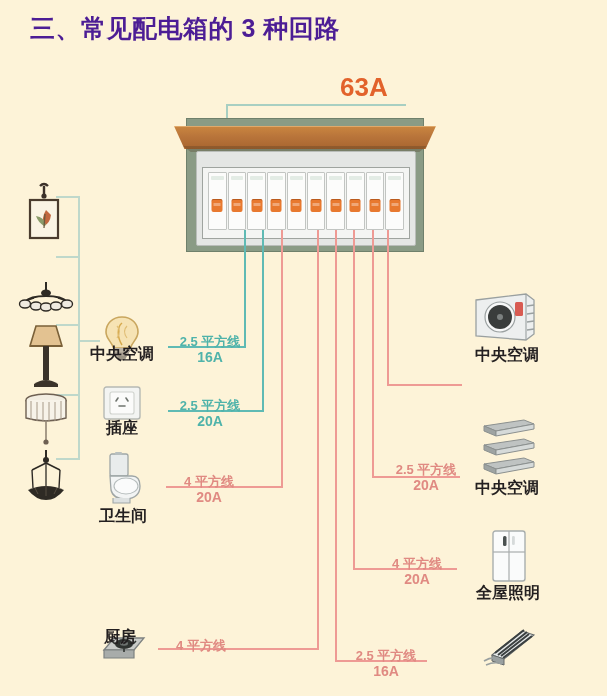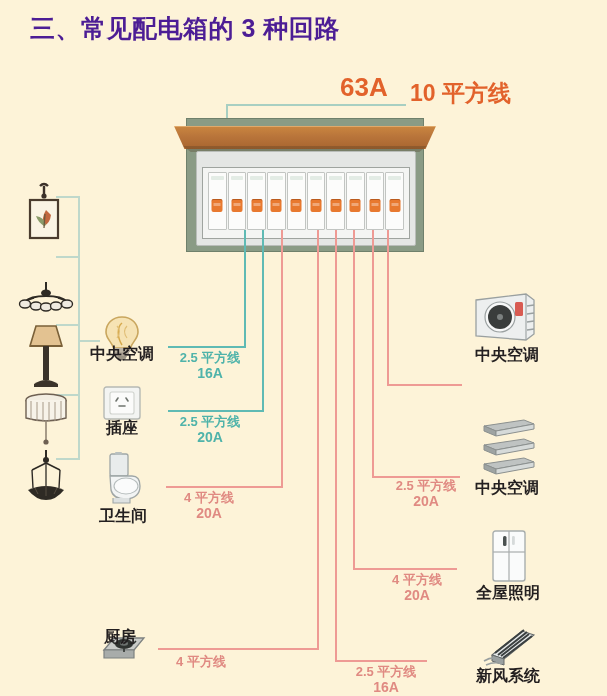--- a/index.html
+++ b/index.html
@@ -76,21 +76,21 @@
   }
 
   
   .v{position:absolute;width:2px;}
   .h{position:absolute;height:2px;}
   .teal{background:#5FBAB4;}
   .teal-l{background:#A8CFC2;}
   .pink{background:#EE9A94;}
 
   
-  .wt{white-space:nowrap;text-align:center;margin-top:16px;}
+  .wt{white-space:nowrap;text-align:center;}
   .wt .wl{font-size:13px;font-weight:bold;display:block;line-height:15px;}
   .wt .amp{font-size:14px;font-weight:bold;display:block;line-height:16px;}
   .t-teal .wl,.t-teal .amp{color:#4FB3AA;}
   .t-pink .wl,.t-pink .amp{color:#E08A82;}
 
   
   .lbl{
     font-size:16px;font-weight:bold;color:#231f20;
     white-space:nowrap;line-height:19px;text-align:center;
   }
@@ -104,21 +104,20 @@
   svg{display:block;overflow:visible;}
 </style>
 </head>
 <body>
 
 <div class="stage">
 
   <div class="abs title1">三、常见配电箱的 3 种回路</div>
 
   <div class="abs main-amp">63A</div>
-  <div class="abs main-wire">10 平方线</div>
 
   <div class="abs h teal-l" style="left:226px;top:104px;width:180px;"></div>
   <div class="abs v teal-l" style="left:226px;top:104px;height:110px;"></div>
 
   <div class="abs wall"></div>
   <div class="abs wall-edge"></div>
   <div class="abs shelf"></div>
   <div class="abs shelf-shadow"></div>
   <div class="abs box-outer"></div>
   <div class="abs box-inner"></div>
@@ -361,19 +360,18 @@
   </div>
 
   <div class="ico" style="left:482px;top:625px;">
     <svg width="54" height="42" viewBox="0 0 54 42">
       <path d="M10 30 L40 6 L52 10 L22 34 Z" fill="#E5E8E8" stroke="#666b6b" stroke-width="1.1"></path>
       <path d="M13 28 L42 5 M16 30 L45 7 M19 31 L47 9 M21 33 L50 11" stroke="#3b4040" stroke-width="2"></path>
       <path d="M10 30 L10 36 L22 40 L22 34 Z" fill="#9aa0a0" stroke="#666b6b" stroke-width="1"></path>
       <path d="M2 36 q8 -5 16 -2 M4 40 q9 -4 16 -1" stroke="#9aa0a0" stroke-width="1.6" fill="none"></path>
     </svg>
   </div>
-  <div class="abs lbl" style="left:462px;top:666px;width:92px;">新风系统</div>
   <div class="abs wt t-pink" style="left:341px;top:648px;width:90px;">
     <span class="wl">2.5 平方线</span>
     <span class="amp">16A</span>
   </div>
 
 </div>
 
 </body></html>

